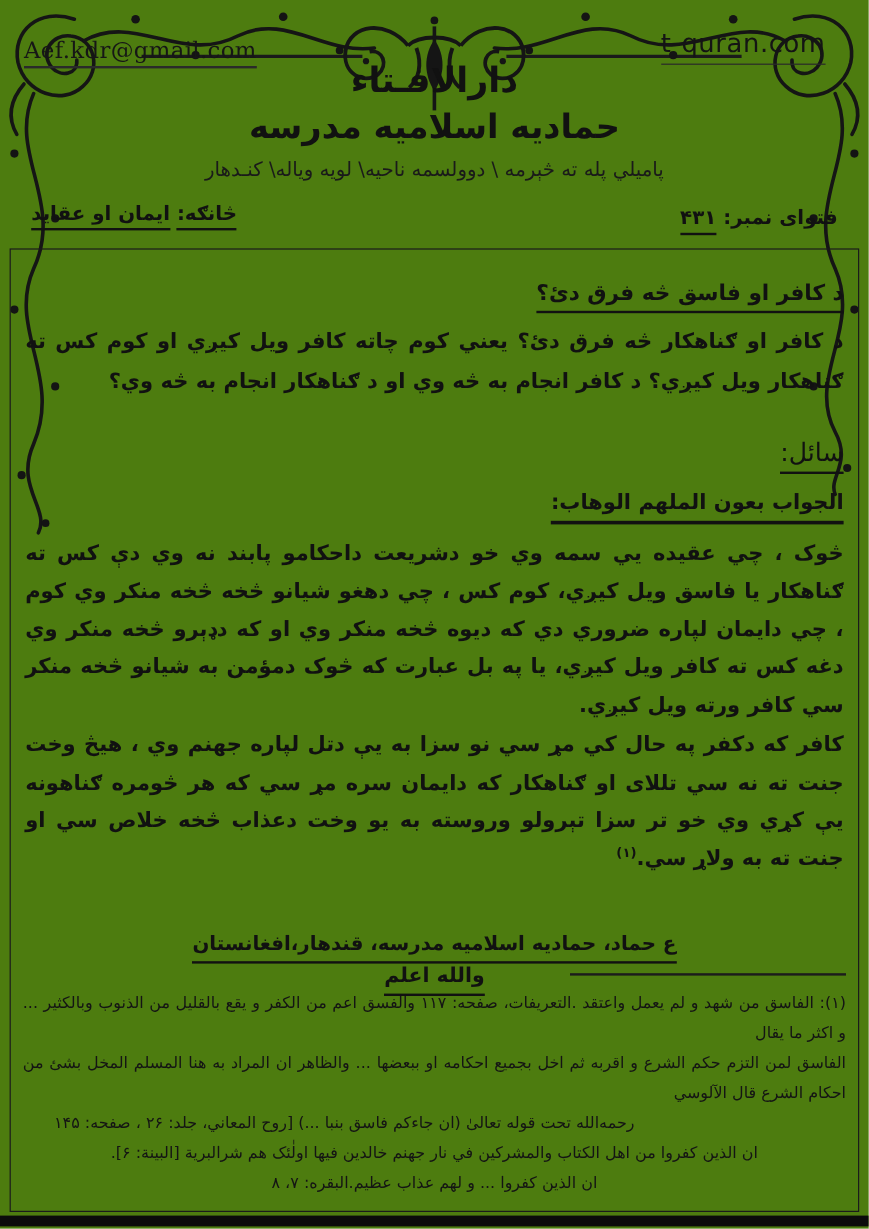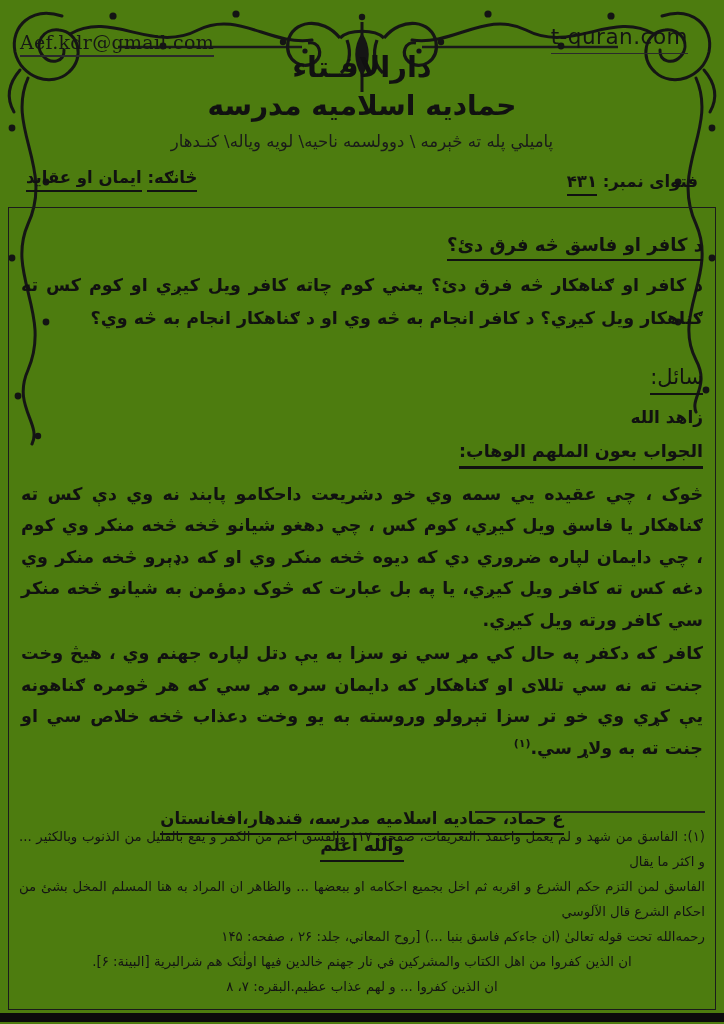--- a/index.html
+++ b/index.html
@@ -64,21 +64,21 @@
   }
   .closing .line1 { font-size:17px; }
   .closing .line2 { font-size:16.5px; margin-top:9px; }
 
   
   .footnotes { position:absolute; bottom:10px; left:10px; right:10px; direction:rtl; }
   .fn-sep { width:230px; height:2.2px; background:#1c1c1c; margin-bottom:11px; }
   .fn-line { font-size:13.3px; line-height:25px; color:#141414; }
   .fn-line.justify { text-align:justify; }
   .fn-line.center { text-align:center; }
-  .fn-line.right { text-align:right; }
+  .fn-line.right { text-align:left; }
   .fn-line.pad1 { padding-left:26px; }
 
   .bottom-bar { position:absolute; bottom:2px; left:0; width:724px; height:9px; background:#0b0b0b; }
 </style>
 </head>
 <body>
 
 <div class="page">
 
   <svg class="deco" viewBox="0 0 724 1024" aria-hidden="true">
@@ -160,21 +160,20 @@
 
   <div class="content">
     <div>
       <span class="q-title">د کافر او فاسق څه فرق دئ؟</span>
     </div>
     <p class="q-text">د کافر او ګناهکار څه فرق دئ؟ یعني کوم چاته کافر ویل کیږي او کوم کس ته ګناهکار ویل کیږي؟ د کافر انجام به څه وي او د ګناهکار انجام به څه وي؟</p>
 
     <div>
       <span class="sail">سائل:</span>
     </div>
-    <div class="q-name">زاهد الله</div>
 
     <div>
       <span class="ans-heading">الجواب بعون الملهم الوهاب:</span>
     </div>
     <p class="ans-p">څوک ، چي عقیده یي سمه وي خو دشریعت داحکامو پابند نه وي دې کس ته ګناهکار یا فاسق ویل کیږي، کوم کس ، چي دهغو شیانو څخه څخه منکر وي کوم ، چي دایمان لپاره ضروري دي که دیوه څخه منکر وي او که دډېرو څخه منکر وي دغه کس ته کافر ویل کیږي، یا په بل عبارت که څوک دمؤمن به شیانو څخه منکر سي کافر ورته ویل کیږي.</p>
     <p class="ans-p"><span>کافر که دکفر په حال کي مړ سي نو سزا به یې دتل لپاره جهنم وي ، هیڅ وخت جنت ته نه سي تللای او ګناهکار که دایمان سره مړ سي که هر څومره ګناهونه یې کړي وي خو تر سزا تېرولو وروسته به یو وخت دعذاب څخه خلاص سي او جنت ته به ولاړ سي.</span><sup class="fn-ref">(۱)</sup></p>
 
     <div class="closing">
       <div><span class="line2">ع حماد، حمادیه اسلامیه مدرسه، قندهار،افغانستان</span></div>
       <div><span class="line1">والله اعلم</span></div>

